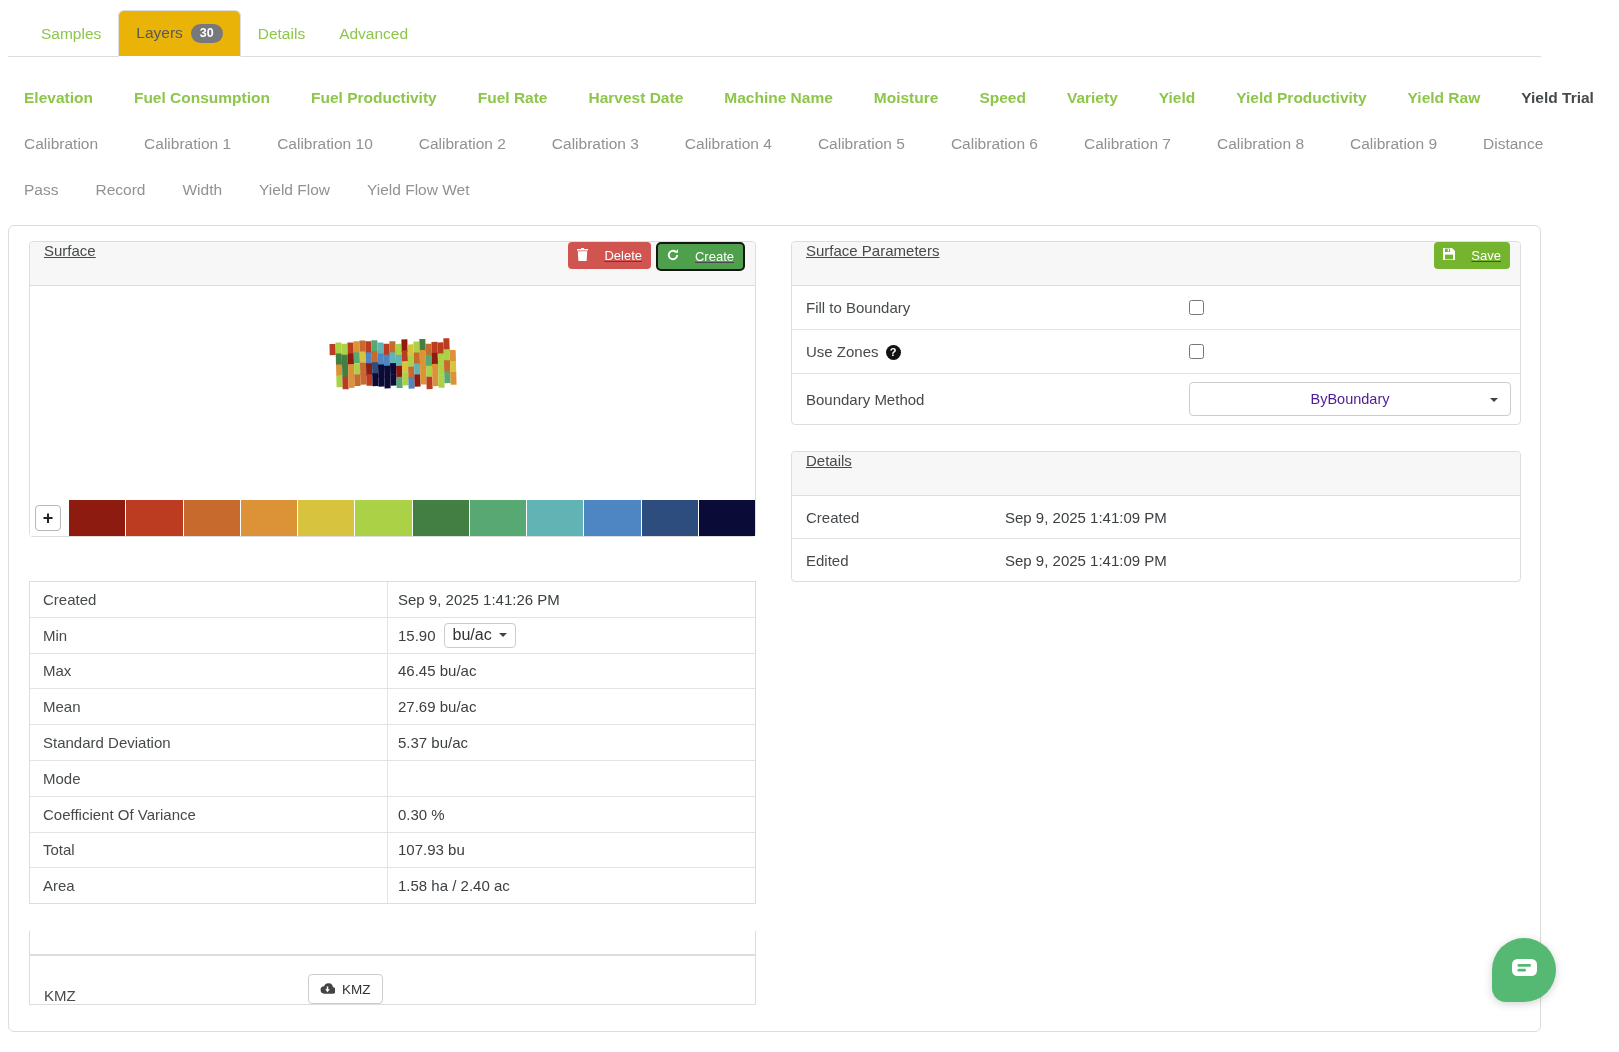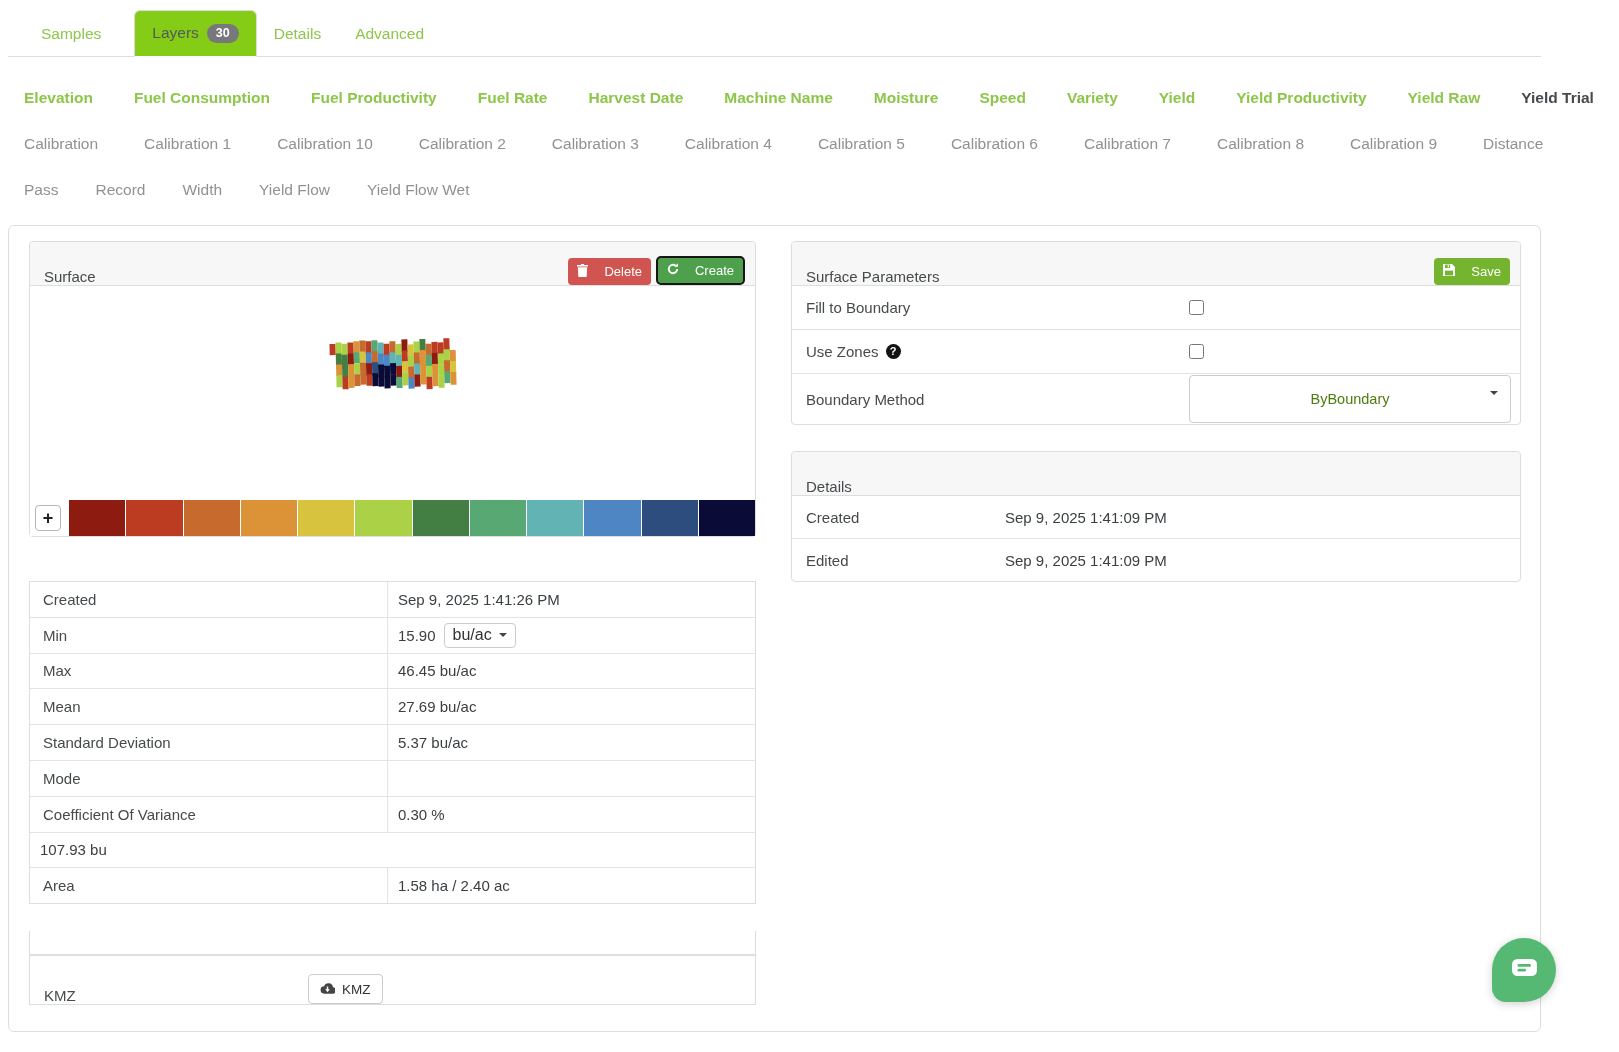--- a/index.html
+++ b/index.html
@@ -4,39 +4,39 @@
 <style>
   html,body{margin:0;padding:0;background:#fff;}
   .page{position:relative;width:1619px;height:1052px;background:#fff;overflow:hidden;
         font-family:"Liberation Sans",sans-serif;color:#464a4c;}
 
   
   .tabbar{position:absolute;top:10px;left:8px;width:1533px;display:flex;align-items:flex-end;
           padding-left:16px;border-bottom:1px solid #ddd;box-sizing:border-box;}
   .tab{padding:13px 17px;font-size:15.5px;color:var(--link-green);cursor:pointer;
        display:flex;align-items:center;gap:8px;white-space:nowrap;}
-  .tab.active{background:#84cc16;border:1px solid #ddd;border-bottom-color:#fff;margin-bottom:-1px;
-       border-radius:6px 6px 0 0;color:#55595c;margin-left:16px;}
+  .tab.active{background:#eab308;border:1px solid #ddd;border-bottom-color:#fff;margin-bottom:-1px;
+       border-radius:6px 6px 0 0;color:#55595c;}
   .badge{background:#77787b;color:#fff;border-radius:11px;padding:3px 9px;font-size:12.5px;font-weight:bold;line-height:1;}
 
   
   .layer-nav{position:absolute;top:88px;left:24px;width:1512px;}
   .layer-row{display:flex;align-items:center;margin-bottom:26px;font-size:15.5px;line-height:20px;}
   .layer-row.r1{gap:41px;color:var(--link-green);font-weight:bold;}
   .layer-row.r2{gap:46px;color:#8f9294;}
   .layer-row.r3{gap:37px;color:#8f9294;margin-bottom:0;}
   .layer-link{cursor:pointer;white-space:nowrap;}
   .layer-link.active{color:#464a4c;position:relative;}
 
   
   .main-card{position:absolute;top:225px;left:8px;width:1533px;height:807px;
        border:1px solid #ddd;border-radius:6px;background:#fff;box-sizing:border-box;}
   .panel{position:absolute;border:1px solid #ddd;border-radius:4px;background:#fff;box-sizing:border-box;}
-  .panel-header{height:43px;background:#f7f7f7;border-bottom:1px solid #ddd;display:flex;align-items:flex-end;
-       padding:0 10px 0 14px;font-size:15px;border-radius:4px 4px 0 0;}
+  .panel-header{height:43px;background:#f7f7f7;border-bottom:1px solid #ddd;display:flex;align-items:flex-start;
+       padding:0 10px 0 14px;font-size:15px;border-radius:4px 4px 0 0;text-decoration:underline;}
   .panel-title{flex:1;}
 
   
   #surface-panel{left:20px;top:15px;width:727px;}
   .map-body{height:214px;position:relative;display:flex;justify-content:center;background:#fff;}
   #yield-map{margin-top:50px;}
   .legend-row{height:36px;display:flex;position:relative;padding-left:38px;background:#fff;}
   .swatch{flex:1;margin-left:1px;}
   .plus-btn{position:absolute;left:5px;top:5px;width:26px;height:26px;background:#fff;border:1px solid #b7b7b7;
        border-radius:4px;font-size:18px;font-weight:bold;display:flex;align-items:center;justify-content:center;
@@ -63,25 +63,25 @@
   .kmz-box{position:absolute;left:20px;top:729px;width:727px;height:50px;border:1px solid #ddd;
        display:flex;align-items:flex-end;font-size:15px;box-sizing:border-box;}
   .kmz-label{padding-left:14px;}
   .kmz-btn{position:absolute;left:278px;display:inline-flex;align-items:center;gap:7px;height:30px;padding:0 11px;
        background:#fff;border:1px solid #ccc;border-radius:4px;font-size:13.5px;color:#333;cursor:pointer;}
 
   
   #params-panel{left:782px;top:15px;width:730px;}
   .param-row{display:flex;align-items:center;border-bottom:1px solid #e3e3e3;padding-left:14px;font-size:15px;box-sizing:border-box;}
   .param-row:last-child{border-bottom:none;}
-  .param-label{width:383px;display:flex;align-items:center;gap:7px;}
+  .param-label{width:383px;display:flex;align-items:flex-end;gap:7px;}
   .param-control{flex:1;display:flex;align-items:center;}
   .param-control input[type=checkbox]{width:15px;height:15px;margin:0;cursor:pointer;}
-  .select-btn{width:322px;height:48px;border:1px solid #ccc;border-radius:4px;background:#fff;display:flex;
-       align-items:center;justify-content:center;position:relative;font-size:14.5px;color:#4d7c0f;cursor:pointer;box-sizing:border-box;}
+  .select-btn{width:322px;height:34px;border:1px solid #ccc;border-radius:4px;background:#fff;display:flex;
+       align-items:center;justify-content:center;position:relative;font-size:14.5px;color:#4c1d95;cursor:pointer;box-sizing:border-box;}
   .select-btn .caret{position:absolute;right:12px;top:15px;}
   .help-icon{width:15px;height:15px;border-radius:50%;background:#121212;color:#fff;font-size:11px;font-weight:bold;
        display:inline-flex;align-items:center;justify-content:center;cursor:pointer;line-height:1;}
 
   
   #details-panel{left:782px;top:225px;width:730px;}
   .detail-row{display:flex;height:42px;align-items:center;border-bottom:1px solid #e3e3e3;font-size:15px;}
   .detail-row:last-child{border-bottom:none;}
   .detail-label{width:213px;padding-left:14px;box-sizing:border-box;}
   .detail-value{color:#3c4043;}
@@ -311,20 +311,21 @@
         <div class="stat-row">
           <div class="stat-label">Mode</div>
         </div>
         <div class="stat-row">
           <div class="stat-label">Coefficient Of Variance</div>
           <div class="stat-value">
             <span>0.30 %</span>
           </div>
         </div>
         <div class="stat-row">
+          <div class="stat-label">Total</div>
           <div class="stat-value">
             <span>107.93 bu</span>
           </div>
         </div>
         <div class="stat-row">
           <div class="stat-label">Area</div>
           <div class="stat-value">
             <span>1.58 ha / 2.40 ac</span>
           </div>
         </div>

